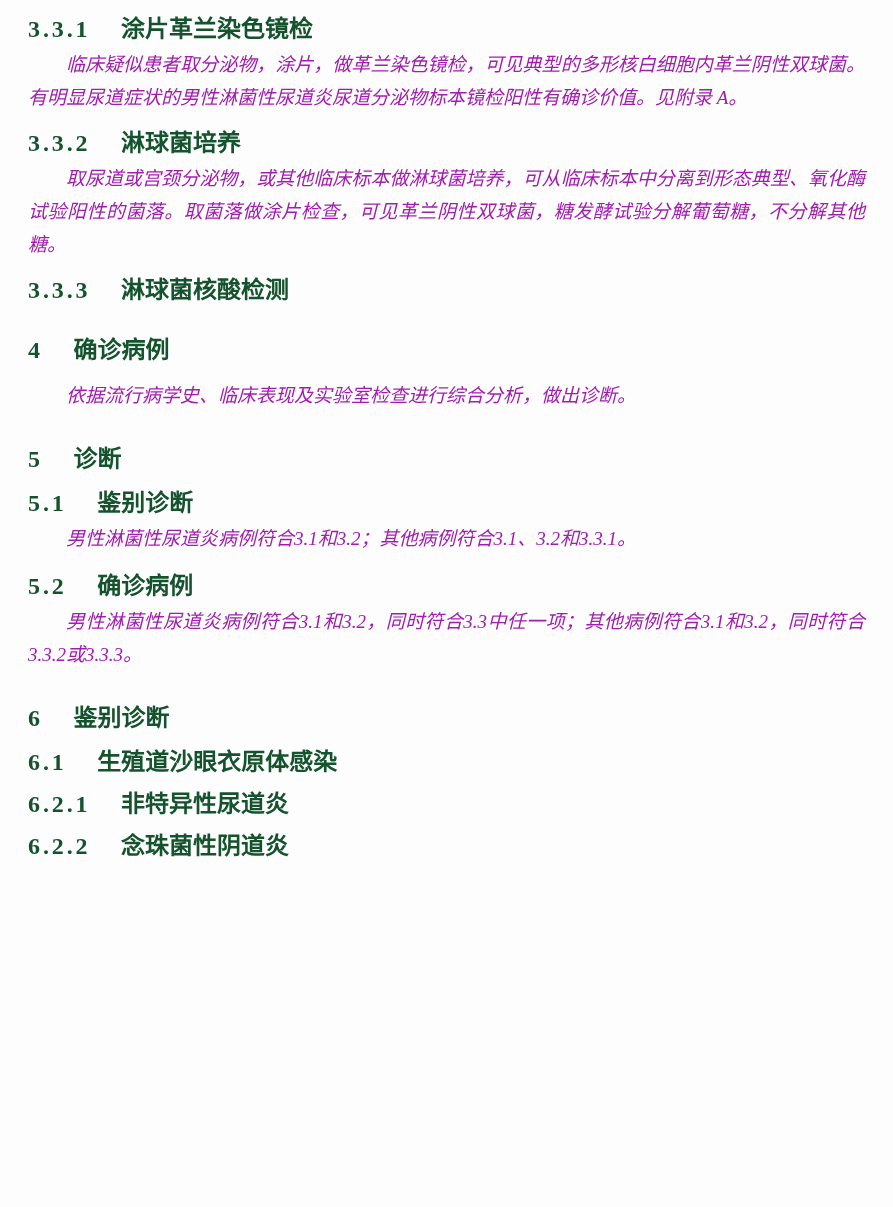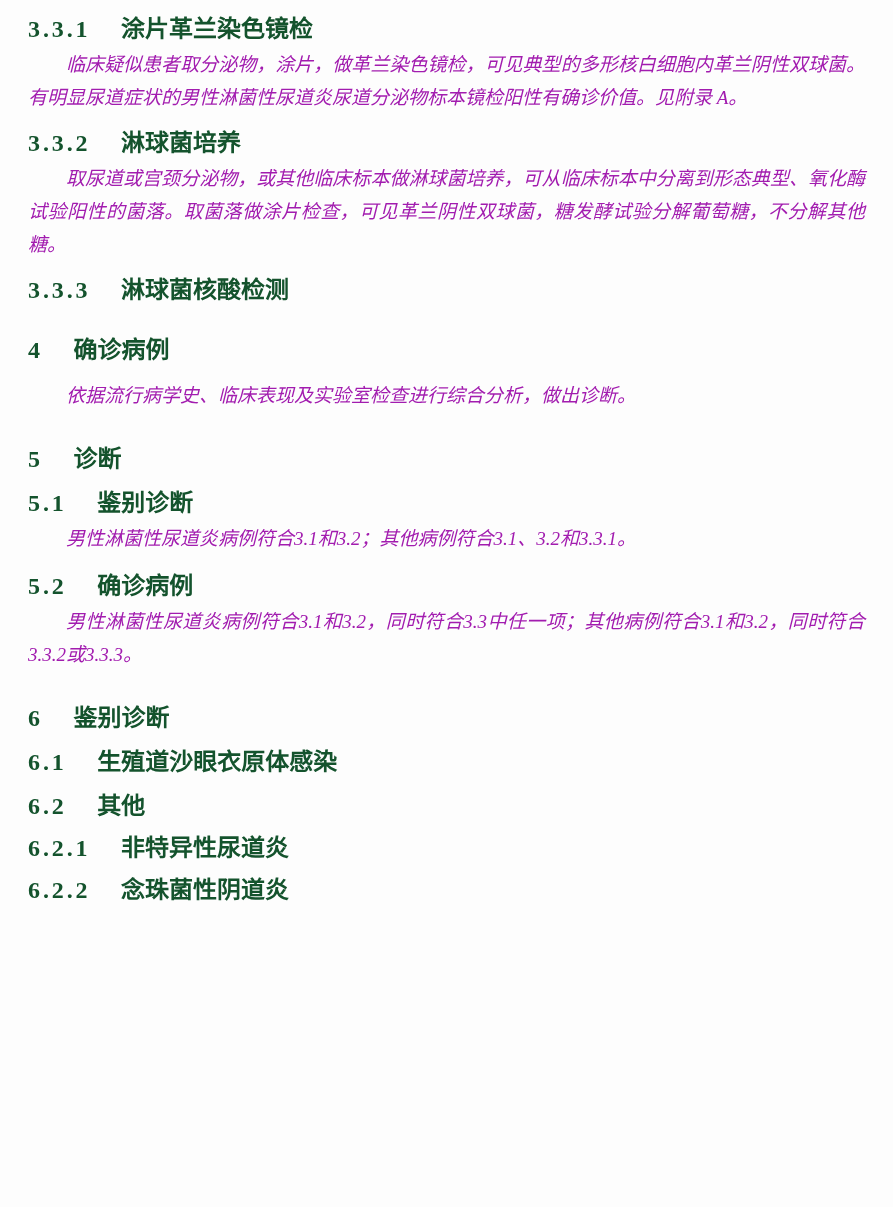--- a/index.html
+++ b/index.html
@@ -94,24 +94,20 @@
   <h2 class="h chap">
     <span class="num">6</span>
     <span class="ttl">鉴别诊断</span>
   </h2>
 
   <h3 class="h sec">
     <span class="num">6.1</span>
     <span class="ttl">生殖道沙眼衣原体感染</span>
   </h3>
 
-  <h3 class="h sec">
-    <span class="num">6.2</span>
-    <span class="ttl">其他</span>
-  </h3>
 
   <h4 class="h sub">
     <span class="num">6.2.1</span>
     <span class="ttl">非特异性尿道炎</span>
   </h4>
 
   <h4 class="h sub">
     <span class="num">6.2.2</span>
     <span class="ttl">念珠菌性阴道炎</span>
   </h4>

